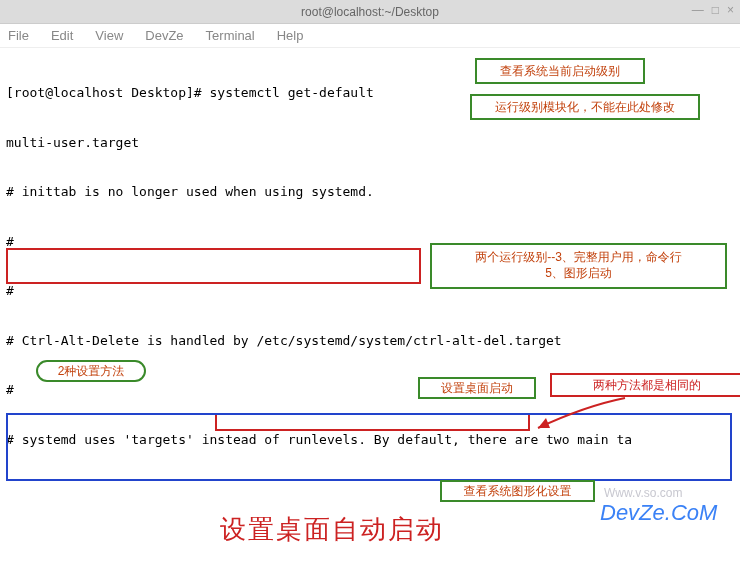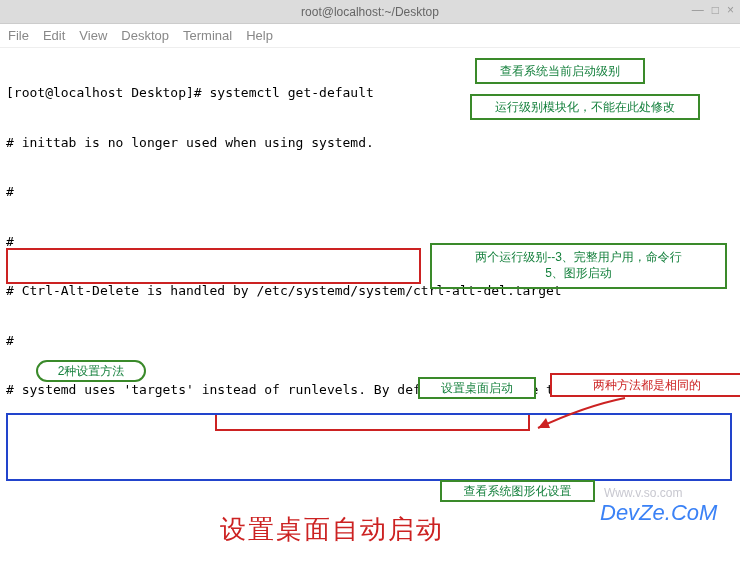--- a/index.html
+++ b/index.html
@@ -26,21 +26,21 @@
   }
   .titlebar .buttons {
     position: absolute; right: 6px; top: 3px;
     display: flex; gap: 8px;
     color: #999;
   }
   .titlebar .buttons span { cursor: pointer; font-size: 12px; }
   .menubar {
     height: 24px;
     display: flex;
-    gap: 14px;
+    gap: 22px;
     padding: 4px 8px;
     font-family: sans-serif;
     font-size: 13px;
     color: #888;
     border-bottom: 1px solid #eee;
   }
   .menubar span { cursor: pointer; }
   .terminal {
     position: relative;
     padding: 4px 6px 4px 6px;
@@ -56,21 +56,21 @@
     border: 2px solid;
     font-family: "Microsoft YaHei", sans-serif;
     font-size: 12px;
     display: flex;
     align-items: center;
     justify-content: center;
     text-align: center;
     background: rgba(255,255,255,0);
     pointer-events: none;
   }
-  .box.green { border-color: #3a8a2a; color: #15803d; }
+  .box.green { border-color: #3a8a2a; color: #c2410c; }
   .box.red   { border-color: #cc2222; color: #cc2222; }
   .box.redtxt { color: #cc2222; }
   .box.blue  { border-color: #2244cc; }
   
   .big-red {
     font-family: "SimSun","Microsoft YaHei",sans-serif;
     color: #cc2222;
     font-size: 26px;
     position: absolute;
     letter-spacing: 2px;
@@ -108,27 +108,28 @@
     <span>—</span>
     <span>□</span>
     <span>×</span>
   </div>
 </div>
 
 <div class="menubar">
   <span>File</span>
   <span>Edit</span>
   <span>View</span>
-  <span>Desktop</span>
+  <span>DevZe</span>
   <span>Terminal</span>
   <span>Help</span>
 </div>
 
 <div class="terminal">
   <div class="row">[root@localhost Desktop]# systemctl get-default</div>
+  <div class="row">multi-user.target</div>
   <div class="row"># inittab is no longer used when using systemd.</div>
   <div class="row">#</div>
   <div class="row">#</div>
   <div class="row"># Ctrl-Alt-Delete is handled by /etc/systemd/system/ctrl-alt-del.target</div>
   <div class="row">#</div>
   <div class="row"># systemd uses 'targets' instead of runlevels. By default, there are two main ta</div>
   
   
   
   

